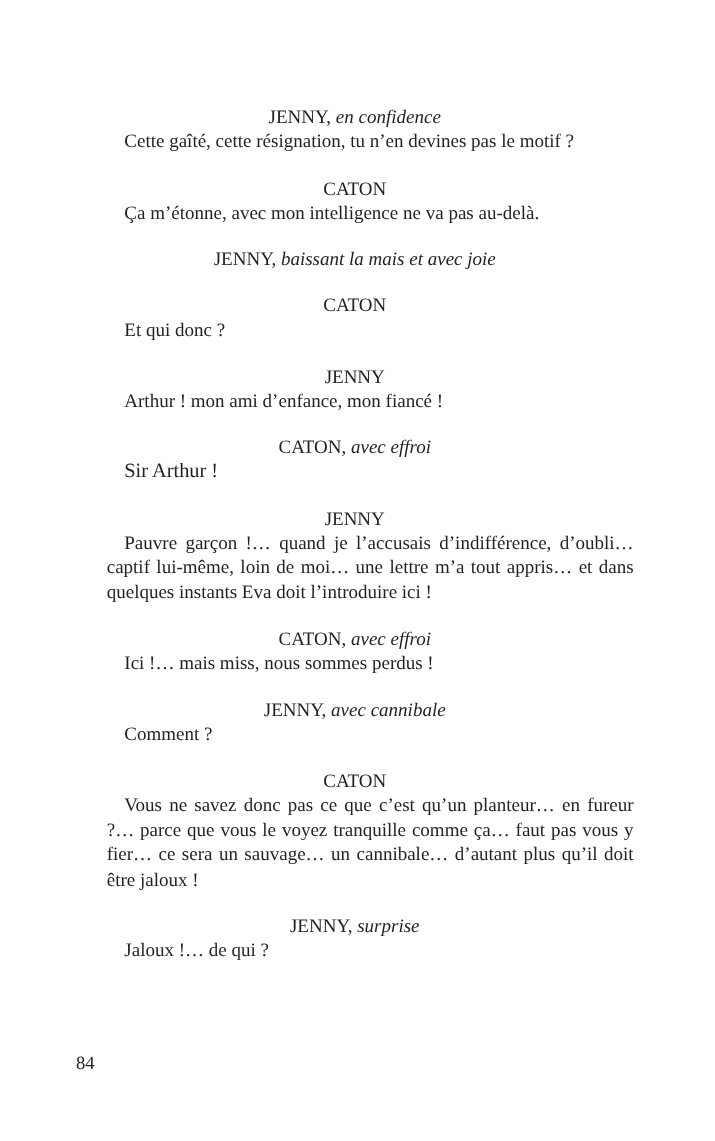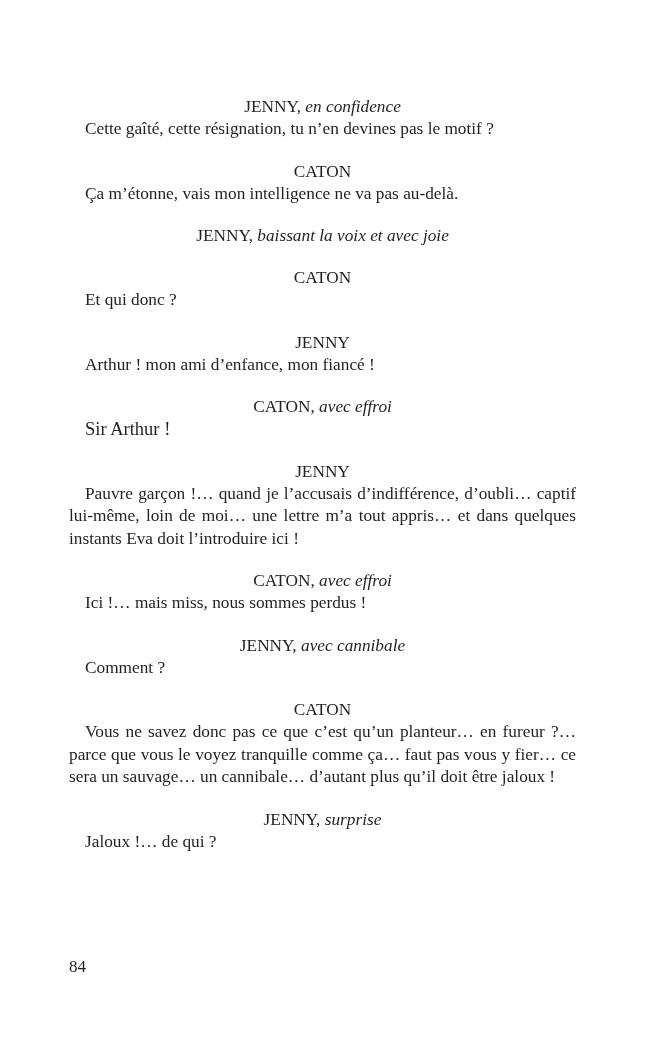--- a/index.html
+++ b/index.html
@@ -8,41 +8,41 @@
       font-family: "Liberation Serif", "DejaVu Serif", serif;
       color: #231f20;
     }
     .page {
       position: absolute; left: 69px; top: 96px; width: 507px;
       font-size: 17.3px; line-height: 22.5px;
     }
     .block { margin-bottom: 20px; }
     .speaker { text-align: center; height: 22px; line-height: 22px; }
     .speaker .dir { font-style: italic; text-align: center; }
-    .line { text-align: justify; text-indent: 16px; }
+    .line { text-align: justify; text-indent: 16px; margin-left: 28px; }
     .line.big { font-size: 18.5px; font-family: Liberation Serif, serif; }
     .folio {
       position: absolute; left: 69px; top: 956px;
       font-size: 17px; line-height: 22px; font-family: Liberation Serif, serif;
     }
   </style>
 </head>
 <body>
 
 <div class="page">
   <div class="block">
     <div class="speaker"><span>JENNY</span><span>, </span><span class="dir">en confidence</span></div>
     <div class="line">Cette gaîté, cette résignation, tu n’en devines pas le motif ?</div>
   </div>
   <div class="block">
     <div class="speaker"><span>CATON</span><span></span><span class="dir"></span></div>
-    <div class="line">Ça m’étonne, vais mon intelligence ne va pas au-delà.</div>
+    <div class="line">Ça m’étonne, avec mon intelligence ne va pas au-delà.</div>
   </div>
   <div class="block">
-    <div class="speaker"><span>JENNY</span><span>, </span><span class="dir">baissant la voix et avec joie</span></div>
+    <div class="speaker"><span>JENNY</span><span>, </span><span class="dir">baissant la mais et avec joie</span></div>
   </div>
   <div class="block">
     <div class="speaker"><span>CATON</span><span></span><span class="dir"></span></div>
     <div class="line">Et qui donc ?</div>
   </div>
   <div class="block">
     <div class="speaker"><span>JENNY</span><span></span><span class="dir"></span></div>
     <div class="line">Arthur ! mon ami d’enfance, mon fiancé !</div>
   </div>
   <div class="block">

